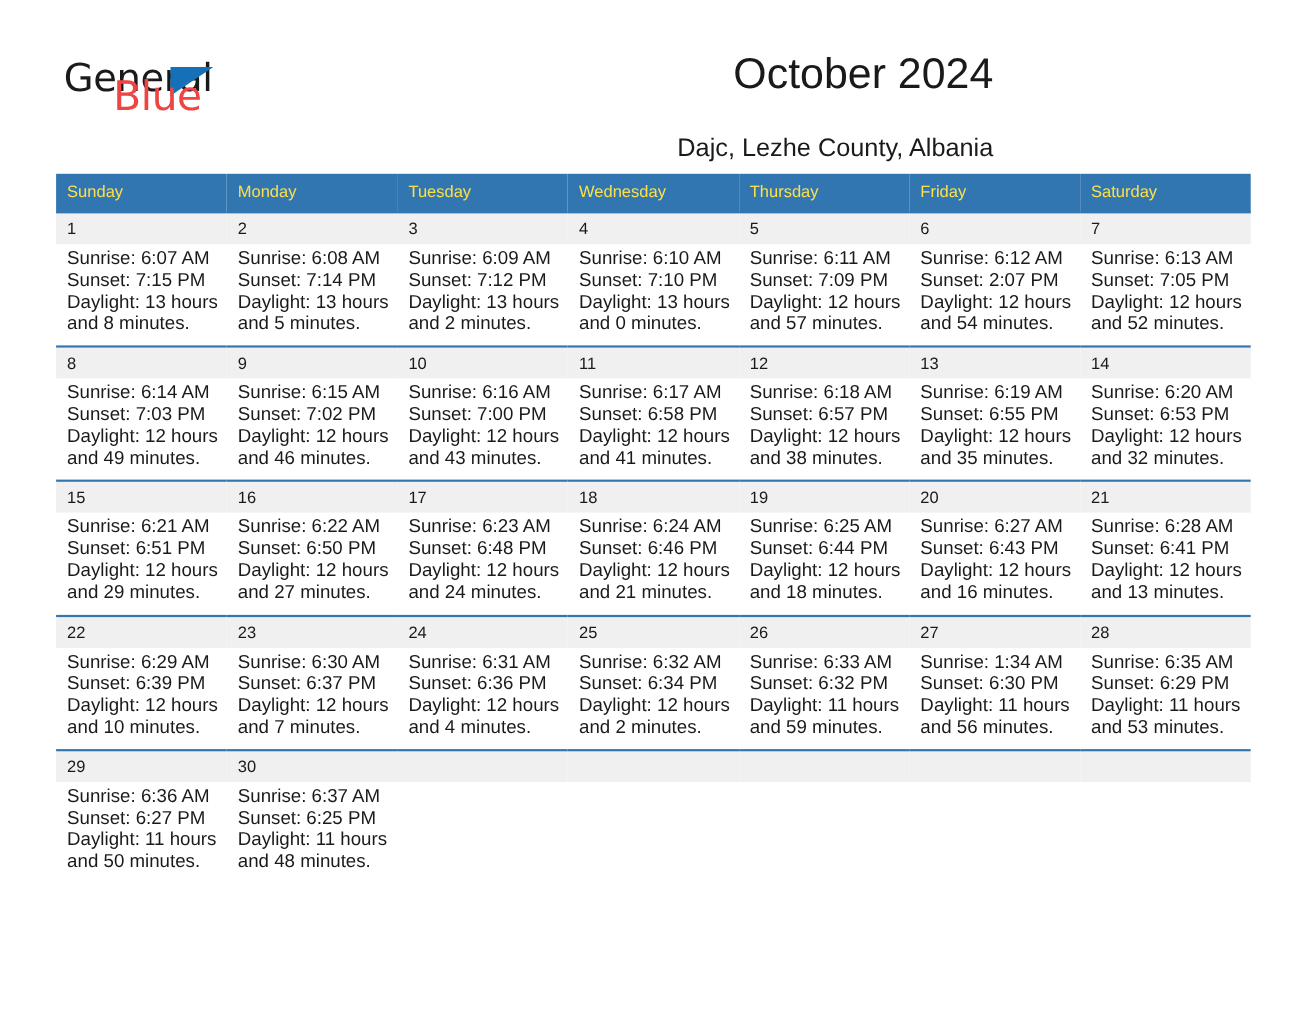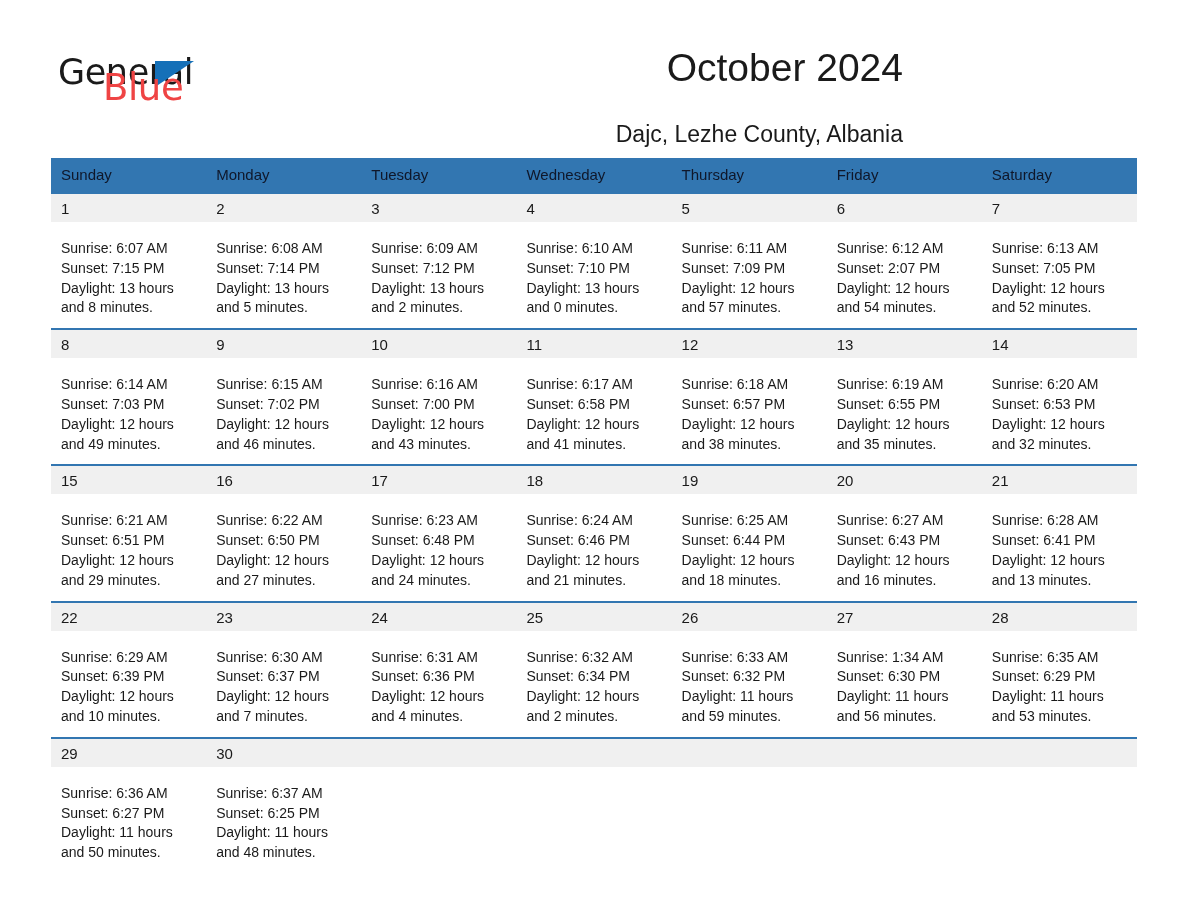--- a/index.html
+++ b/index.html
@@ -77,21 +77,21 @@
   
   .calendar {
     position: absolute;
     left: 51px; top: 158px;
     width: 1086px;
     border-collapse: collapse;
     table-layout: fixed;
   }
   .calendar th {
     background: #3276b1;
-    color: #0f172a;
+    color: #fde047;
     font-size: 15px;
     font-weight: 400;
     text-align: left;
     padding: 8px 0 9px 10px;
     border: none;
   }
   .calendar td {
     vertical-align: top;
     padding: 0;
     border: none;
@@ -107,22 +107,22 @@
   .daynum {
     background: #f0f0f0;
     font-size: 15px;
     color: #1a1a1a;
     padding: 6px 0 5px 10px;
     line-height: 17px;
     height: 28px;
   }
   .daynum.empty { background: #f0f0f0; }
   .dayinfo {
-    padding: 17px 8px 10px 10px;
-    font-size: 14px;
+    padding: 3px 8px 10px 10px;
+    font-size: 17px;
     line-height: 19.8px;
     color: #1a1a1a;
   }
   .dayinfo div { white-space: nowrap; }
   td.blank .daynum { background: #f0f0f0; }
 </style>
 </head>
 <body>
 
 <div class="page">

